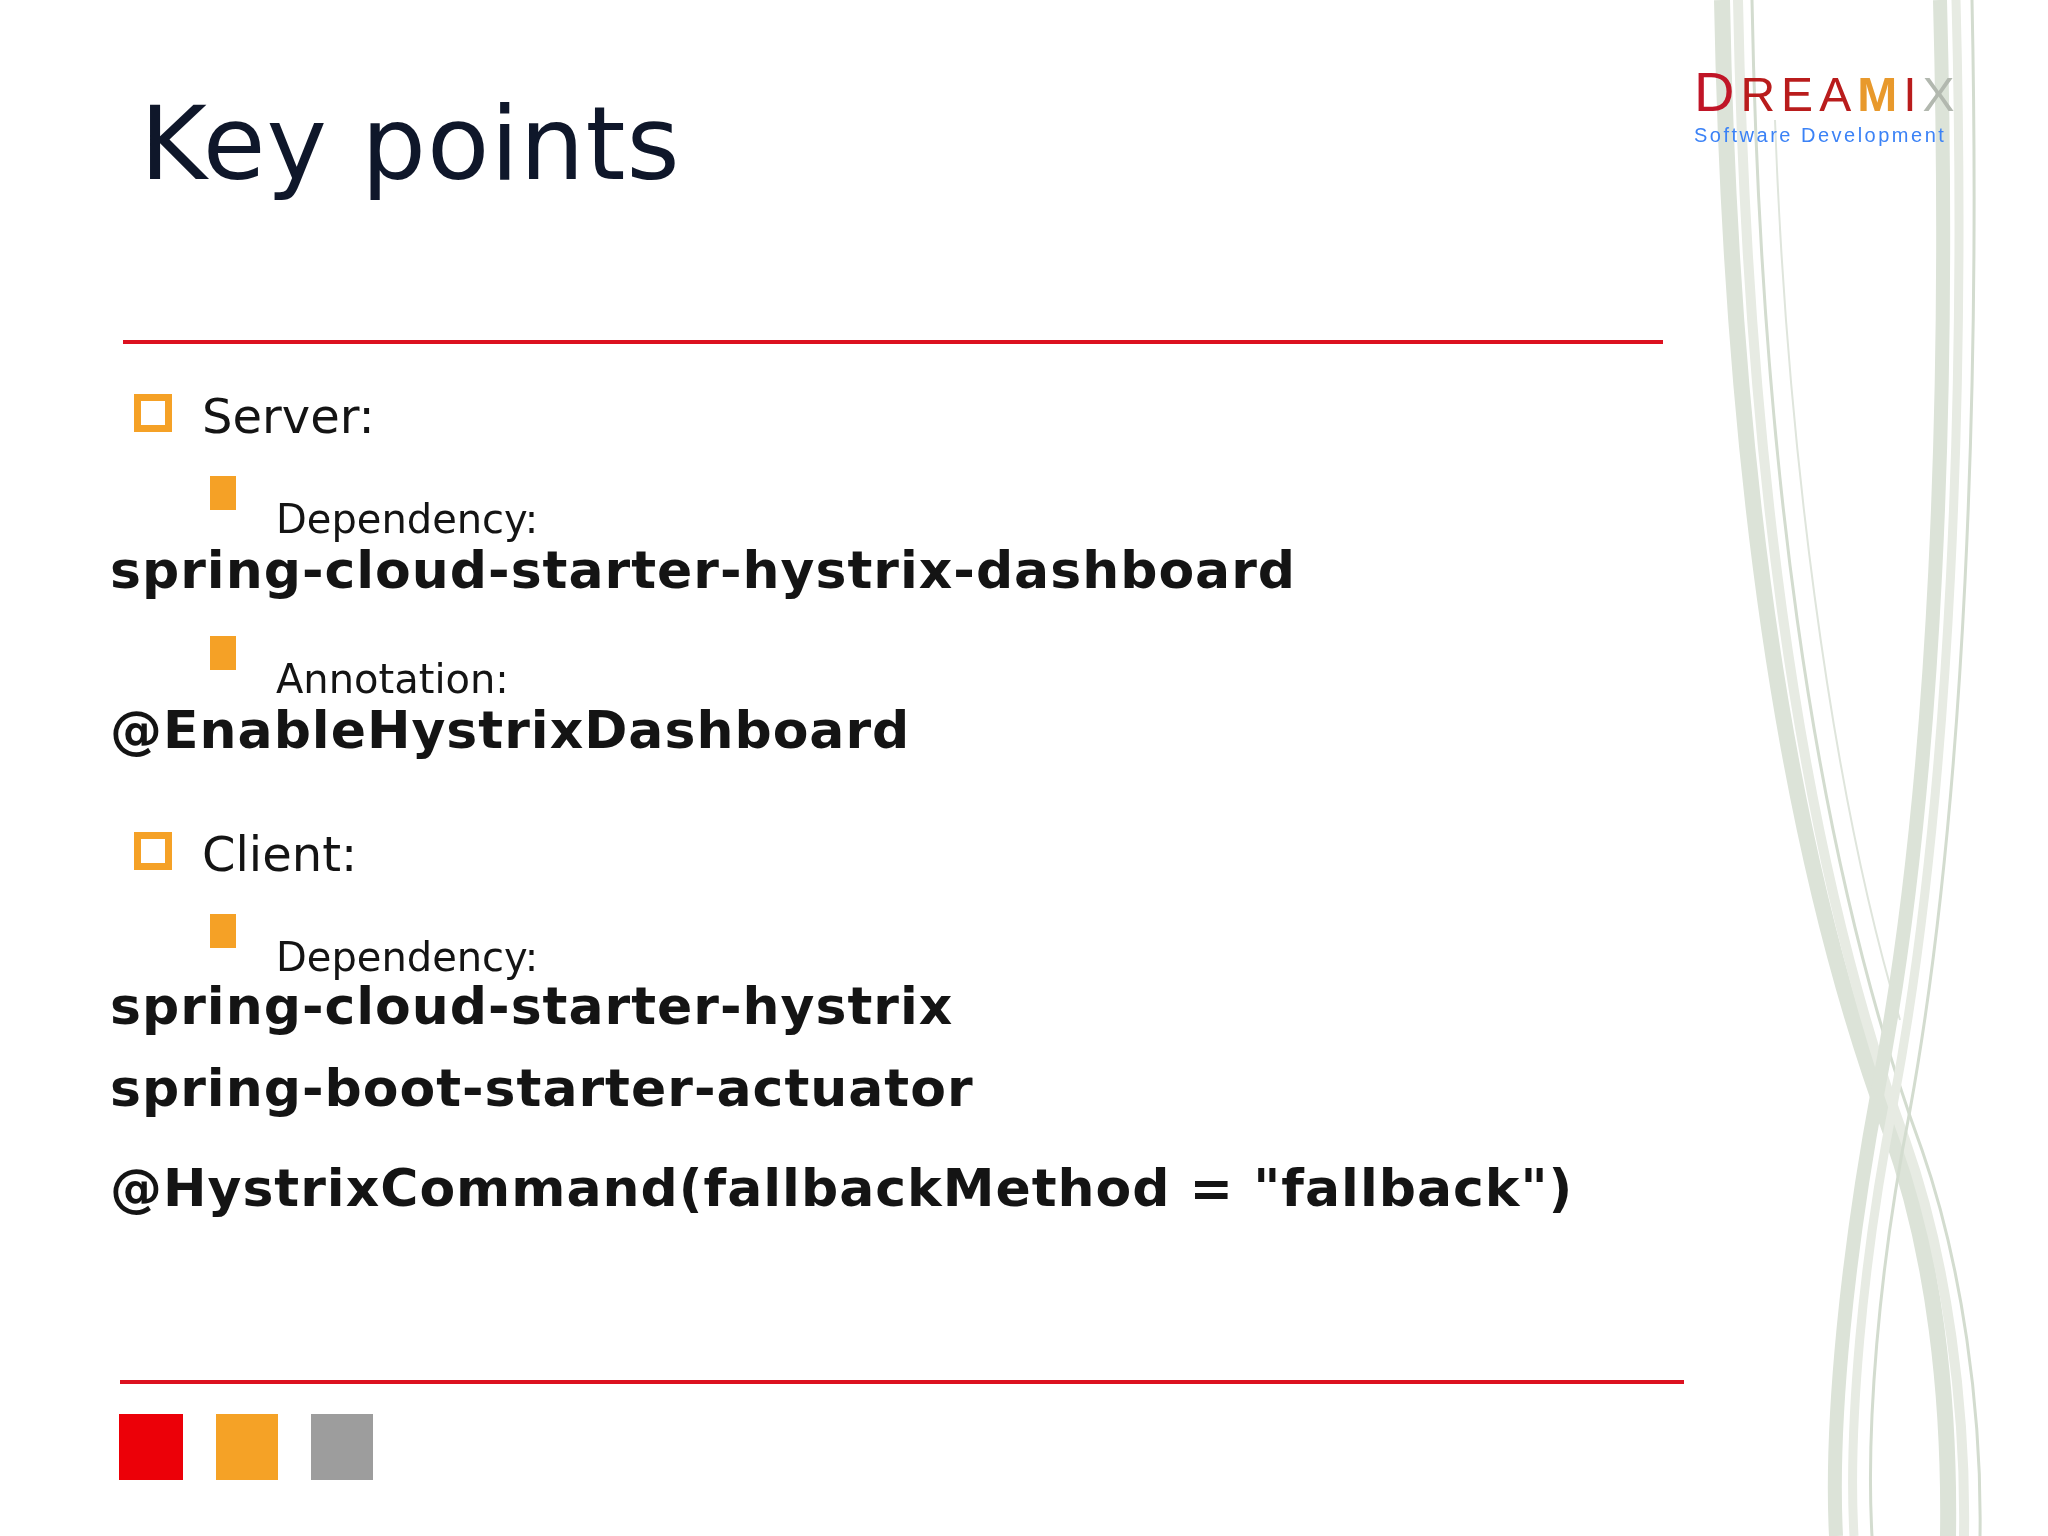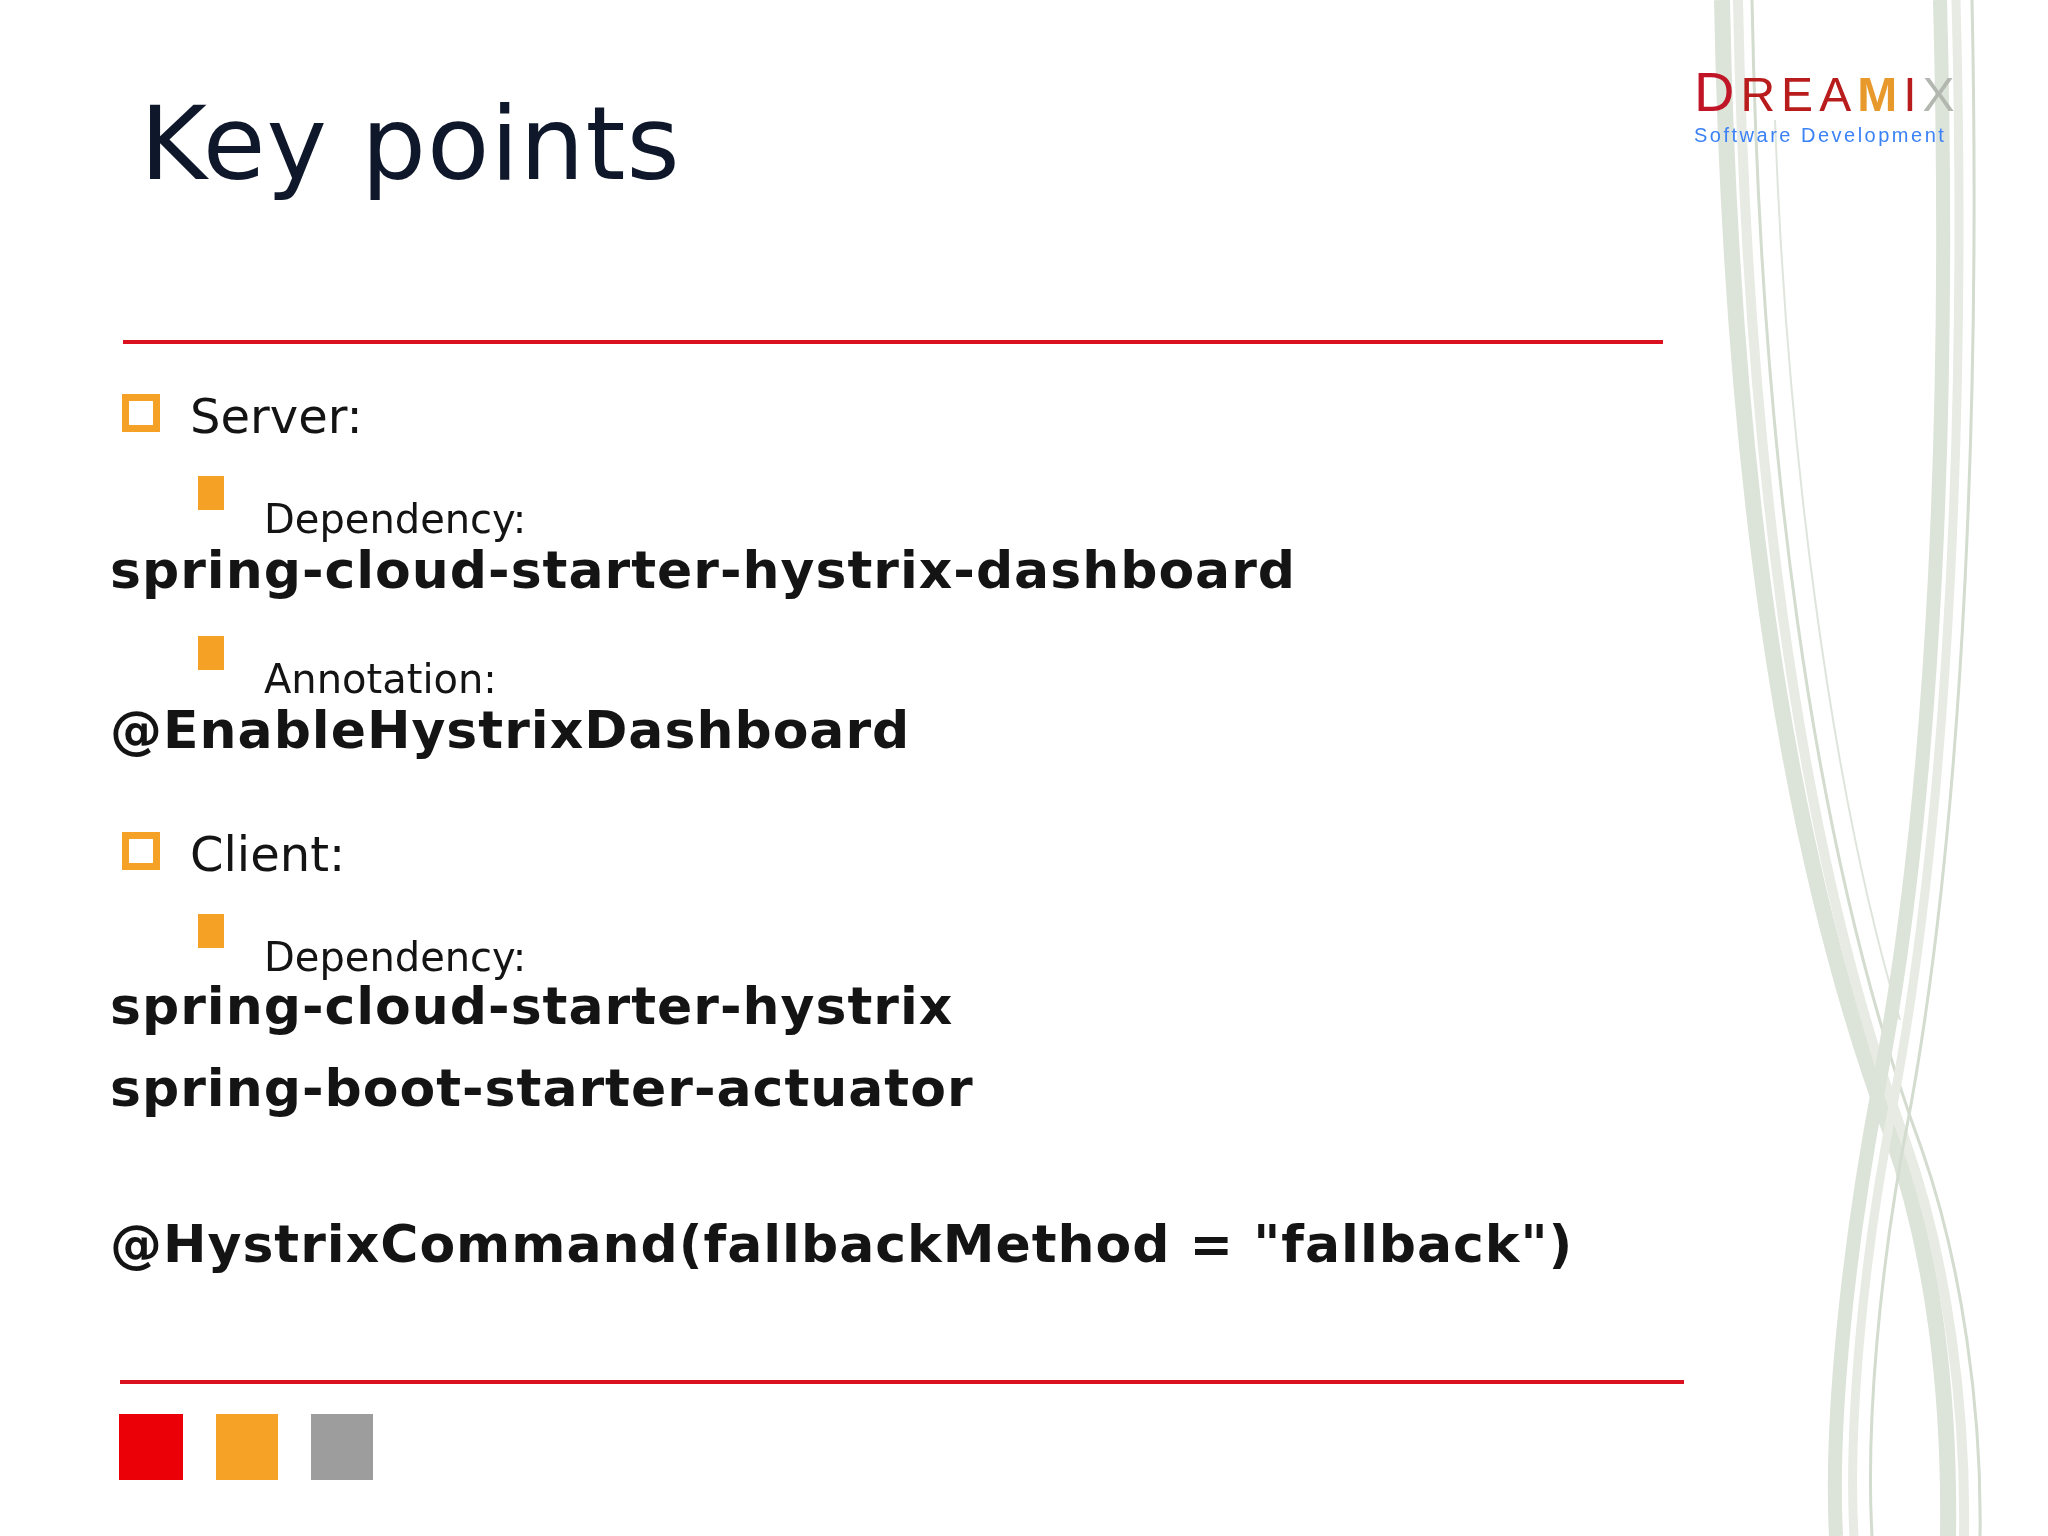--- a/index.html
+++ b/index.html
@@ -24,21 +24,21 @@
   
   .title{
     position:absolute;left:140px;top:88px;
     font-size:102px;line-height:1.1;font-weight:400;
     color:#0f172a;letter-spacing:1px;
   }
   .hr{position:absolute;height:4px;background:#dc1120;}
   .hr-top{left:123px;top:340px;width:1540px;}
   .hr-bottom{left:120px;top:1380px;width:1564px;}
   
-  .row{position:absolute;left:0;width:1800px;white-space:nowrap;}
+  .row{position:absolute;left:12px;width:1800px;white-space:nowrap;}
   .row .txt{display:inline-block;}
   .lvl1{font-size:48px;}
   .lvl1 .txt{margin-left:190px;}
   .lvl2{font-size:40px;}
   .lvl2 .txt{margin-left:264px;margin-top:24px;}
   .b1{position:absolute;left:122px;top:6px;width:24px;height:24px;border:7px solid #f5a126;background:#fff;}
   .b2{position:absolute;left:198px;top:4px;width:26px;height:34px;background:#f5a126;}
   .code{left:110px;font-size:52px;font-weight:700;letter-spacing:1px;}
   
   .sq{position:absolute;top:1414px;height:66px;}
@@ -106,21 +106,21 @@
 
   <div class="row code" style="top:976px">
     <span class="txt">spring-cloud-starter-hystrix</span>
   </div>
 
   <div class="row code" style="top:1058px">
     <span class="txt">spring-boot-starter-actuator</span>
   </div>
 
 
-  <div class="row code" style="top:1214px">
+  <div class="row code" style="top:1158px">
     <span class="txt">@HystrixCommand(fallbackMethod = "fallback")</span>
   </div>
 
   <div class="hr hr-bottom"></div>
   <div class="sq sq-red"></div>
   <div class="sq sq-orange"></div>
   <div class="sq sq-gray"></div>
 
 </div>
 

